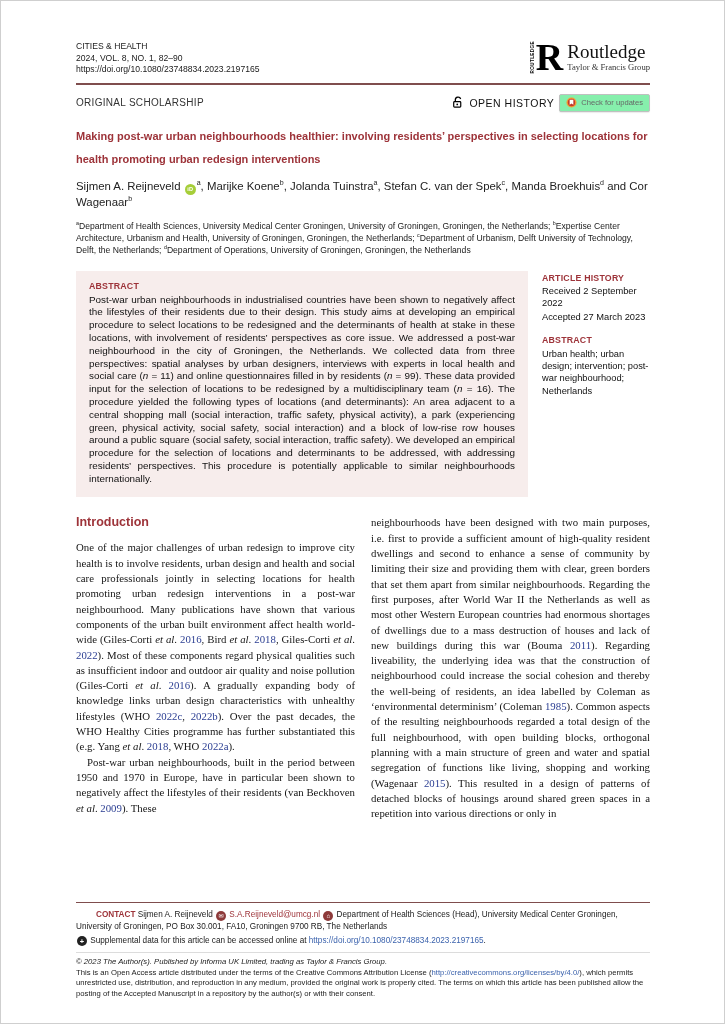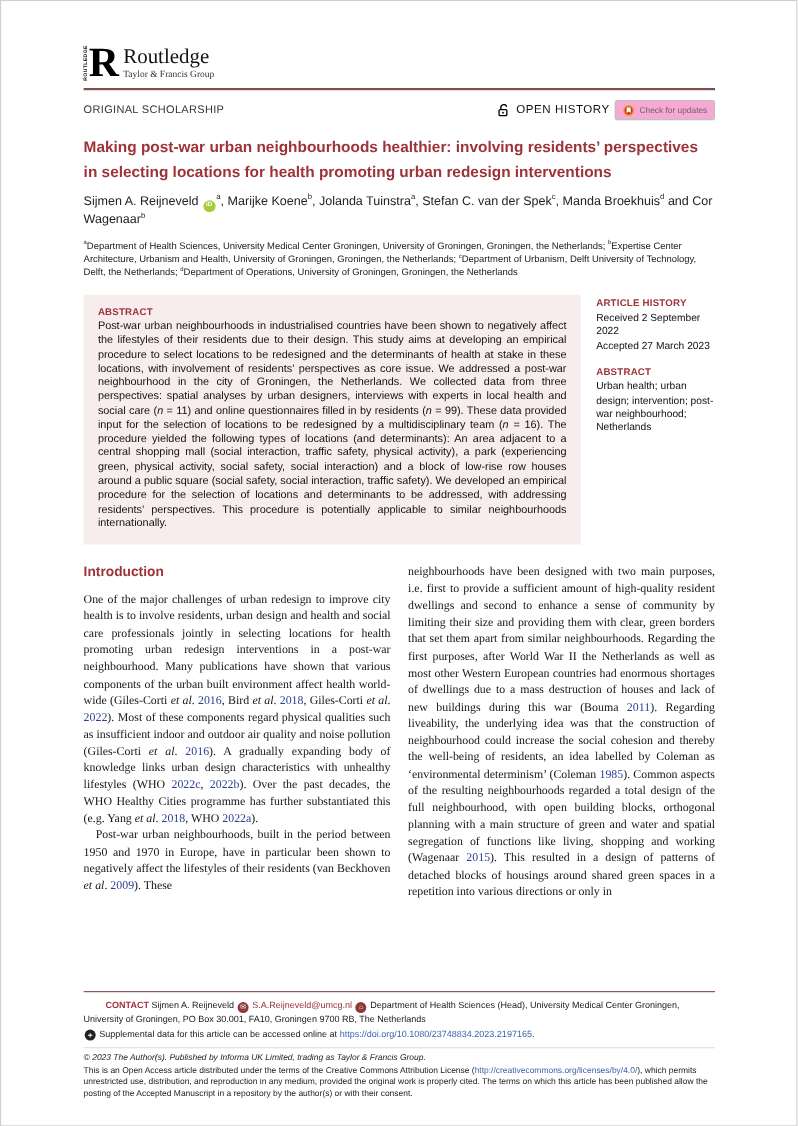--- a/index.html
+++ b/index.html
@@ -19,24 +19,24 @@
   .logo-vert { writing-mode:vertical-rl; transform:rotate(180deg); font-size:4.6px; font-weight:bold; letter-spacing:.4px; color:#000; line-height:1; }
   .big-r { font-family:"Liberation Serif", serif; font-weight:bold; font-size:38px; line-height:.85; color:#000; letter-spacing:-1px; }
   .logo-name { font-family:"Liberation Serif", serif; font-size:19px; line-height:19px; color:#111; }
   .logo-group { font-family:"Liberation Serif", serif; font-size:8.6px; color:#333; margin-top:1px; }
   .rule { border:none; border-top:2px solid #7f4d4d; margin-top:7px; }
   .rule.thin { border-top-width:1.5px; }
   .type-row { display:flex; justify-content:space-between; align-items:center; margin-top:9px; }
   .type-label { font-size:10px; letter-spacing:.3px; color:#333; }
   .oa { display:flex; align-items:center; gap:5px; }
   .oa-text { font-size:10.5px; letter-spacing:.5px; color:#111; }
-  .badge { display:inline-flex; align-items:center; gap:4px; border:1px solid #c0c0c0; background:#f9a8d4; border-radius:2px; padding:2.5px 6px; box-shadow:0 1px 1px rgba(0,0,0,.08); cursor:pointer; }
+  .badge { display:inline-flex; align-items:center; gap:4px; border:1px solid #c0c0c0; background:#86efac; border-radius:2px; padding:2.5px 6px; box-shadow:0 1px 1px rgba(0,0,0,.08); cursor:pointer; }
   .badge-text { font-size:7.6px; color:#666; }
   
-  h1 { font-size:14px; line-height:23px; font-weight:bold; color:#9d3339; margin-top:13px; }
+  h1 { font-size:11px; line-height:23px; font-weight:bold; color:#9d3339; margin-top:13px; }
   .authors { font-size:11.4px; line-height:15.5px; color:#222; margin-top:8px; }
   .affils { font-size:8.6px; line-height:12px; color:#1a1a1a; margin-top:9px; }
   
   .abs-row { display:flex; gap:14px; margin-top:15px; }
   .abs-box { background:#f7edec; width:452px; padding:10px 13px 12px; }
   .abs-label, .meta-label { font-size:8.8px; font-weight:bold; color:#9d3339; letter-spacing:.2px; }
   .abs-text { font-size:9.9px; line-height:12.8px; text-align:justify; color:#111; margin-top:3px; }
   .side-meta { flex:1; font-size:9.3px; line-height:12.4px; padding-top:1px; color:#111; }
   .meta-label.kw { margin-top:11px; }
   .side-meta .v { margin-top:1px; }
@@ -63,20 +63,25 @@
   .seg-orcid { display:inline-flex; align-items:center; justify-content:center; width:11px; height:11px; border-radius:50%; background:#a6ce39; color:#fff; font-size:5.6px; font-weight:bold; vertical-align:-1px; margin:0 1px; }
   .seg-micon { display:inline-flex; align-items:center; justify-content:center; width:10px; height:10px; border-radius:50%; background:#8d3a3a; color:#fff; font-size:6.2px; vertical-align:-1px; margin:0 1px; }
   .seg-dicon { display:inline-flex; align-items:center; justify-content:center; width:10px; height:10px; border-radius:50%; background:#222; color:#fff; font-size:7.5px; font-weight:bold; vertical-align:-1px; margin:0 1px; }
 </style>
 </head>
 <body>
 
 <div class="page">
 
   <div class="hdr">
+    <div class="jinfo">
+      <div>CITIES &amp; HEALTH</div>
+      <div>2024, VOL. 8, NO. 1, 82–90</div>
+      <div>https://doi.org/10.1080/23748834.2023.2197165</div>
+    </div>
     <div class="logo">
       <div class="logo-mark">
         <span class="logo-vert">ROUTLEDGE</span>
         <span class="big-r">R</span>
       </div>
       <div>
         <div class="logo-name">Routledge</div>
         <div class="logo-group">Taylor &amp; Francis Group</div>
       </div>
     </div>

